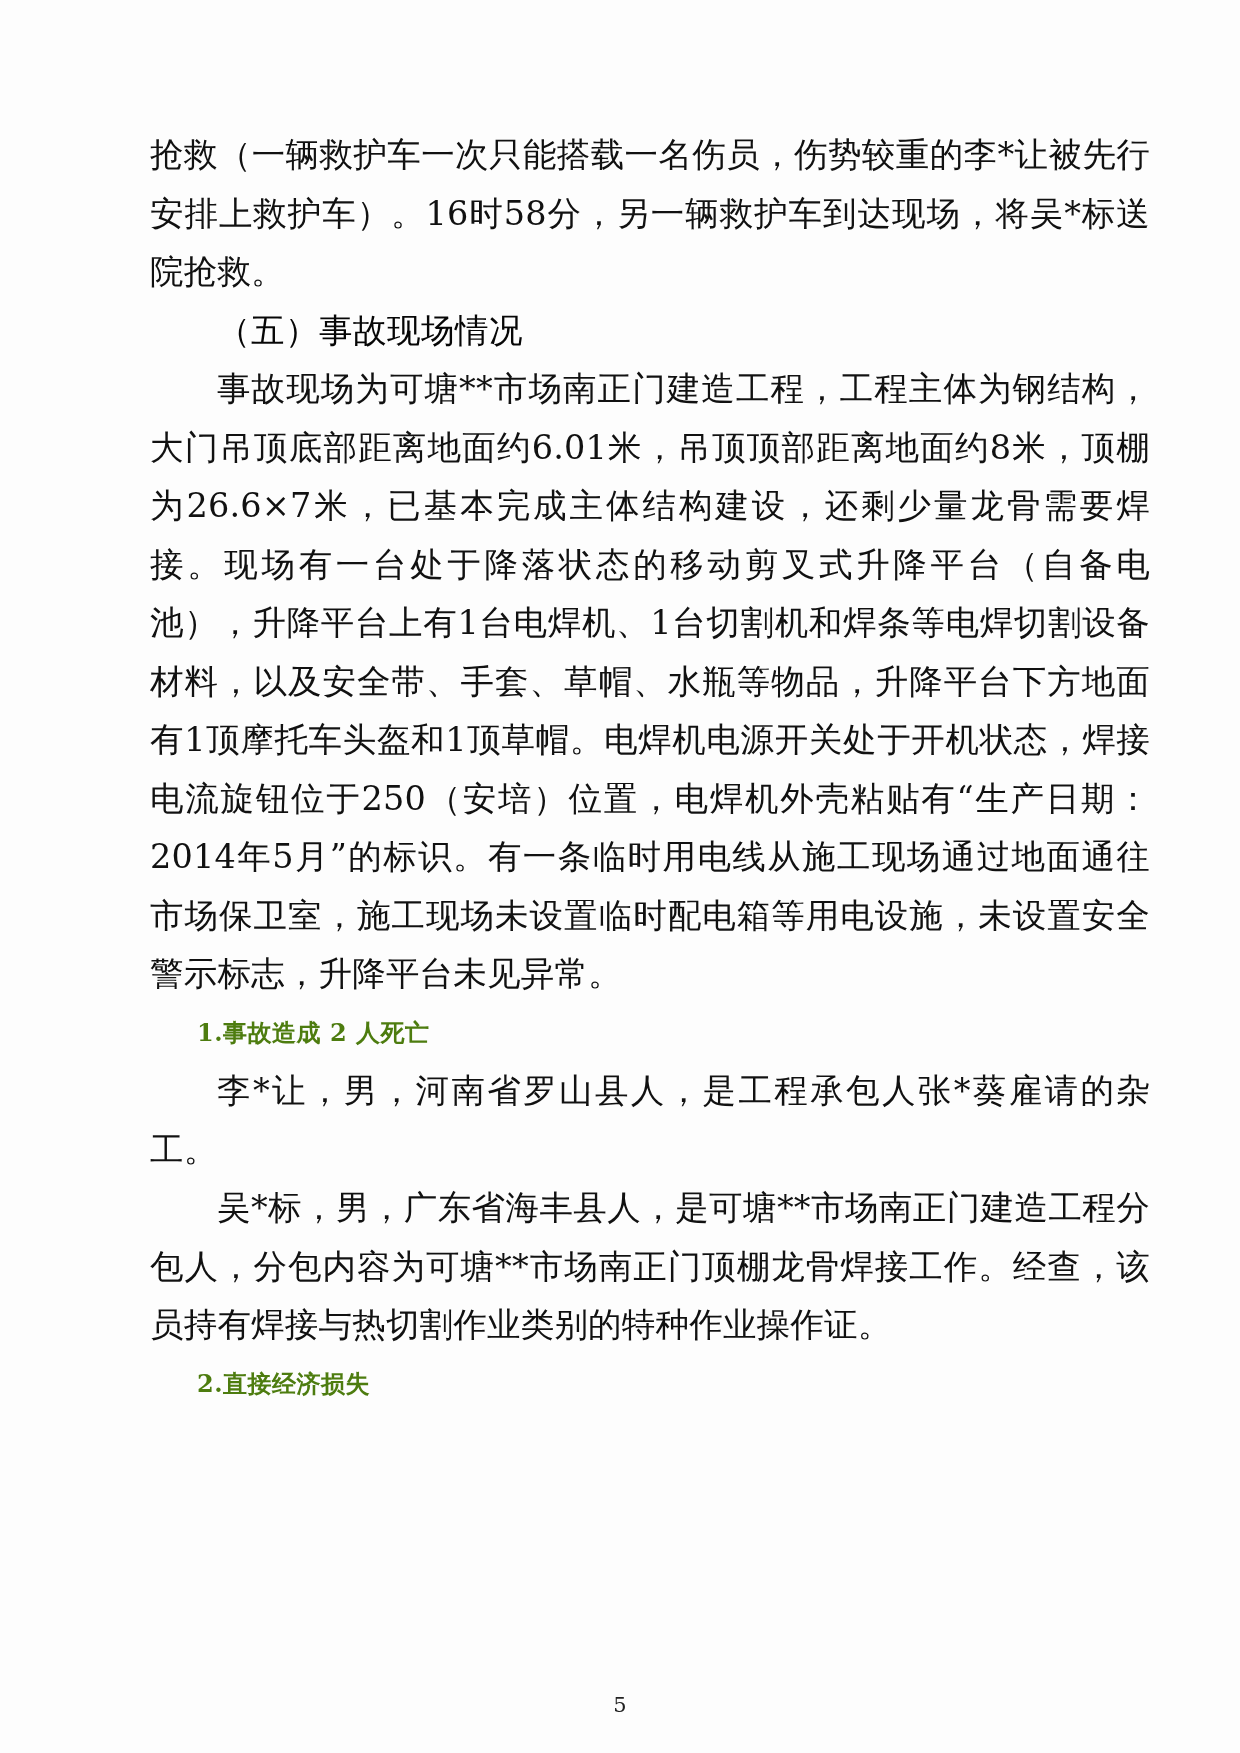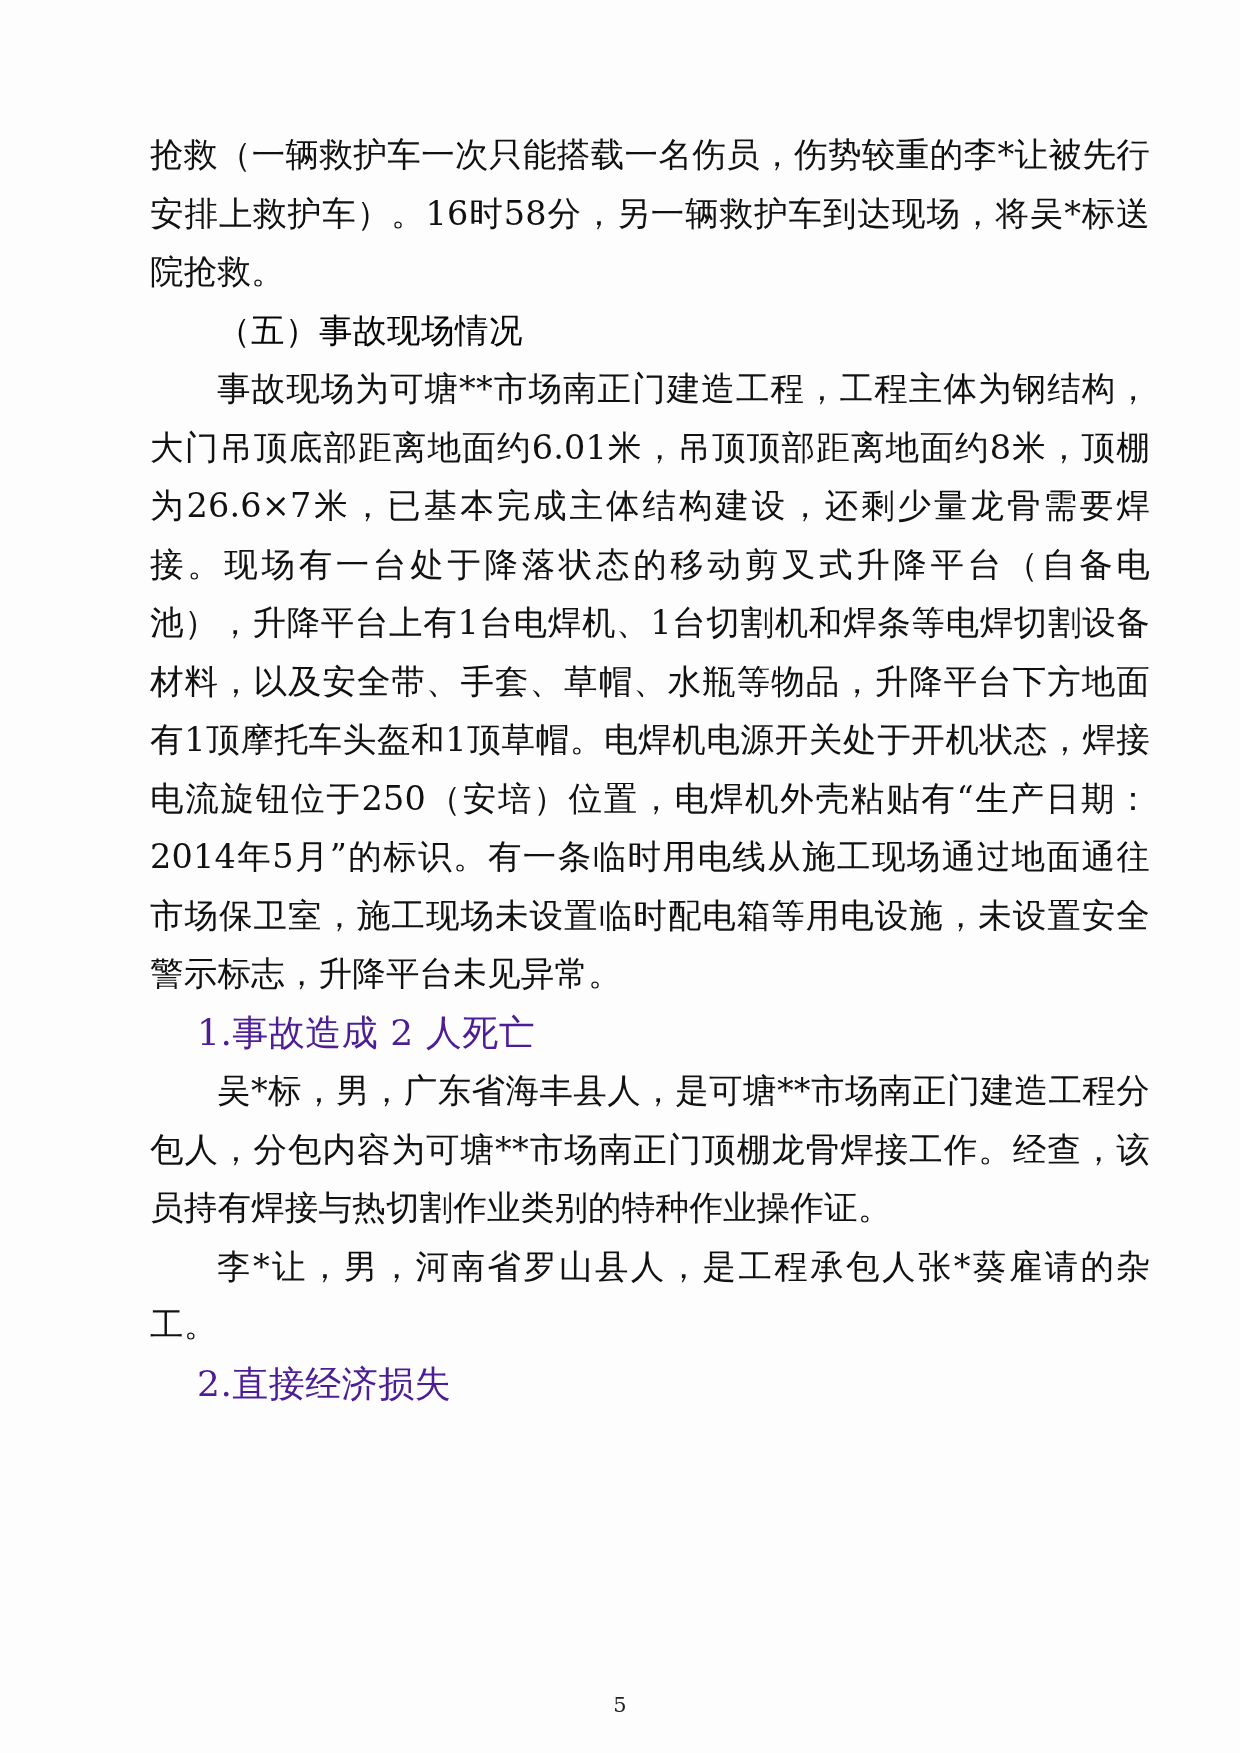--- a/index.html
+++ b/index.html
@@ -44,25 +44,25 @@
     font-size: 33.5px;
     line-height: 58.5px;
     font-weight: normal;
     text-indent: 67px;
     color: #060606;
     letter-spacing: 0.5px;
     font-family: "DejaVu Serif", "Liberation Serif", serif;
   }
   h3.subheading {
     margin: 0;
-    font-size: 36px;
+    font-size: 24px;
     line-height: 58.5px;
-    font-weight: normal;
+    font-weight: bold;
     text-indent: 47px;
-    color: #4c1d95;
+    color: #4d7c0f;
     letter-spacing: 0.5px;
     font-family: "DejaVu Serif", "Liberation Serif", serif;
   }
   .page-number {
     position: absolute;
     left: 0;
     right: 0;
     bottom: 36px;
     text-align: center;
     font-size: 21px;
@@ -73,19 +73,19 @@
 </head>
 <body>
 
 <div class="page">
   <div class="doc-body">
     <div id="blocks-container">
         <p class="para no-indent">抢救（一辆救护车一次只能搭载一名伤员，伤势较重的李*让被先行安排上救护车）。16时58分，另一辆救护车到达现场，将吴*标送院抢救。</p>
         <h2 class="heading">（五）事故现场情况</h2>
         <p class="para">事故现场为可塘**市场南正门建造工程，工程主体为钢结构，大门吊顶底部距离地面约6.01米，吊顶顶部距离地面约8米，顶棚为26.6×7米，已基本完成主体结构建设，还剩少量龙骨需要焊接。现场有一台处于降落状态的移动剪叉式升降平台（自备电池），升降平台上有1台电焊机、1台切割机和焊条等电焊切割设备材料，以及安全带、手套、草帽、水瓶等物品，升降平台下方地面有1顶摩托车头盔和1顶草帽。电焊机电源开关处于开机状态，焊接电流旋钮位于250（安培）位置，电焊机外壳粘贴有“生产日期：2014年5月”的标识。有一条临时用电线从施工现场通过地面通往市场保卫室，施工现场未设置临时配电箱等用电设施，未设置安全警示标志，升降平台未见异常。</p>
         <h3 class="subheading">1.事故造成 2 人死亡</h3>
+        <p class="para">李*让，男，河南省罗山县人，是工程承包人张*葵雇请的杂工。</p>
         <p class="para">吴*标，男，广东省海丰县人，是可塘**市场南正门建造工程分包人，分包内容为可塘**市场南正门顶棚龙骨焊接工作。经查，该员持有焊接与热切割作业类别的特种作业操作证。</p>
-        <p class="para">李*让，男，河南省罗山县人，是工程承包人张*葵雇请的杂工。</p>
         <h3 class="subheading">2.直接经济损失</h3>
       </div>
   </div>
   <div class="page-number">5</div>
 </div>
 
 </body></html>

